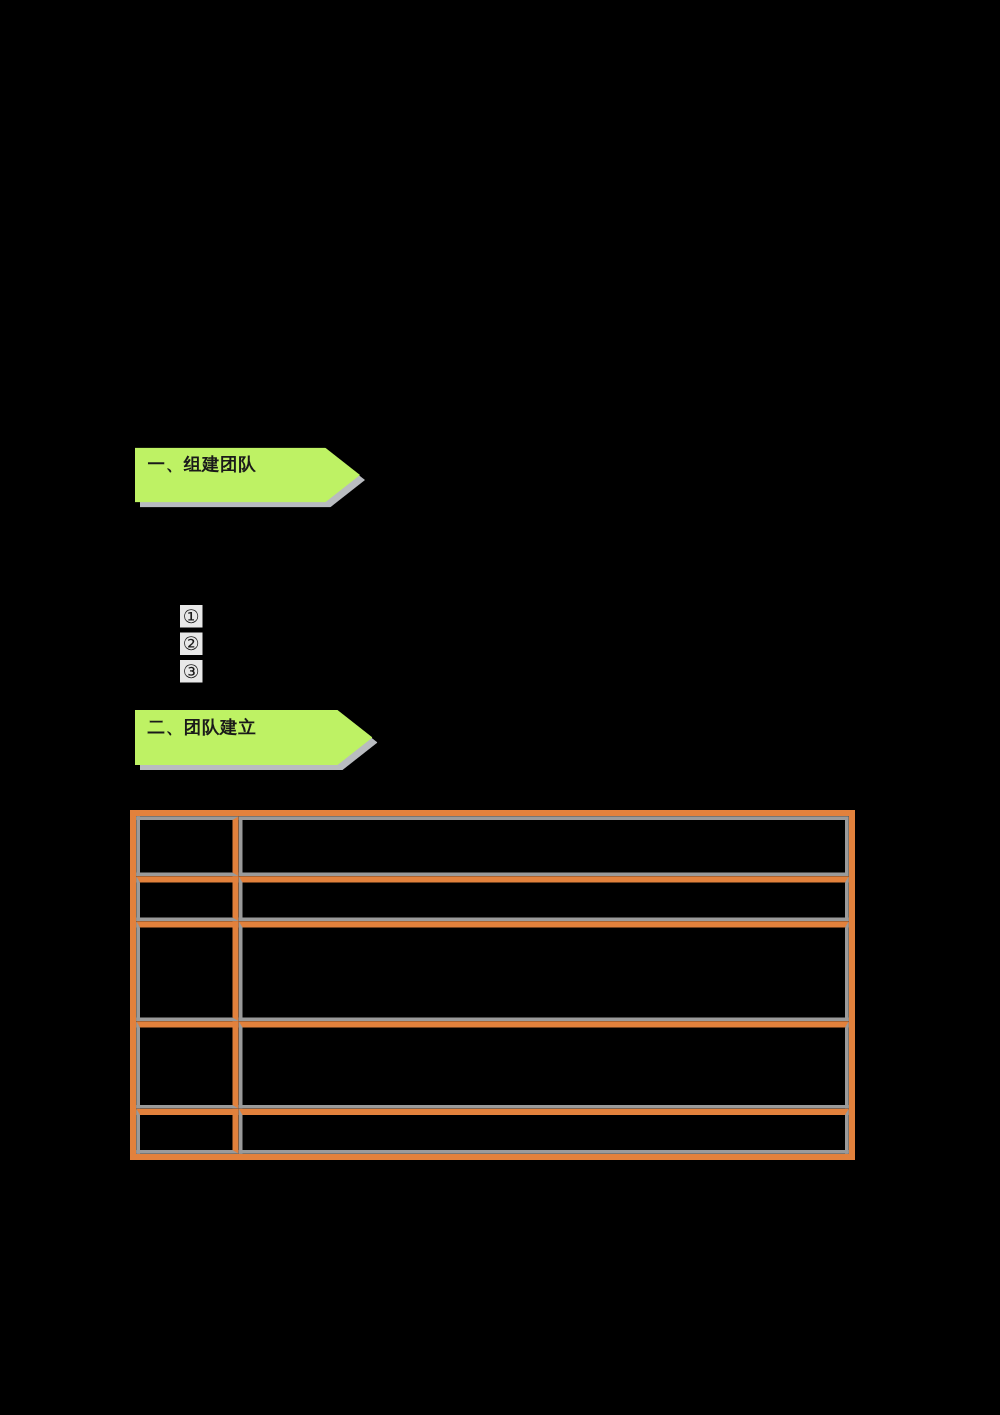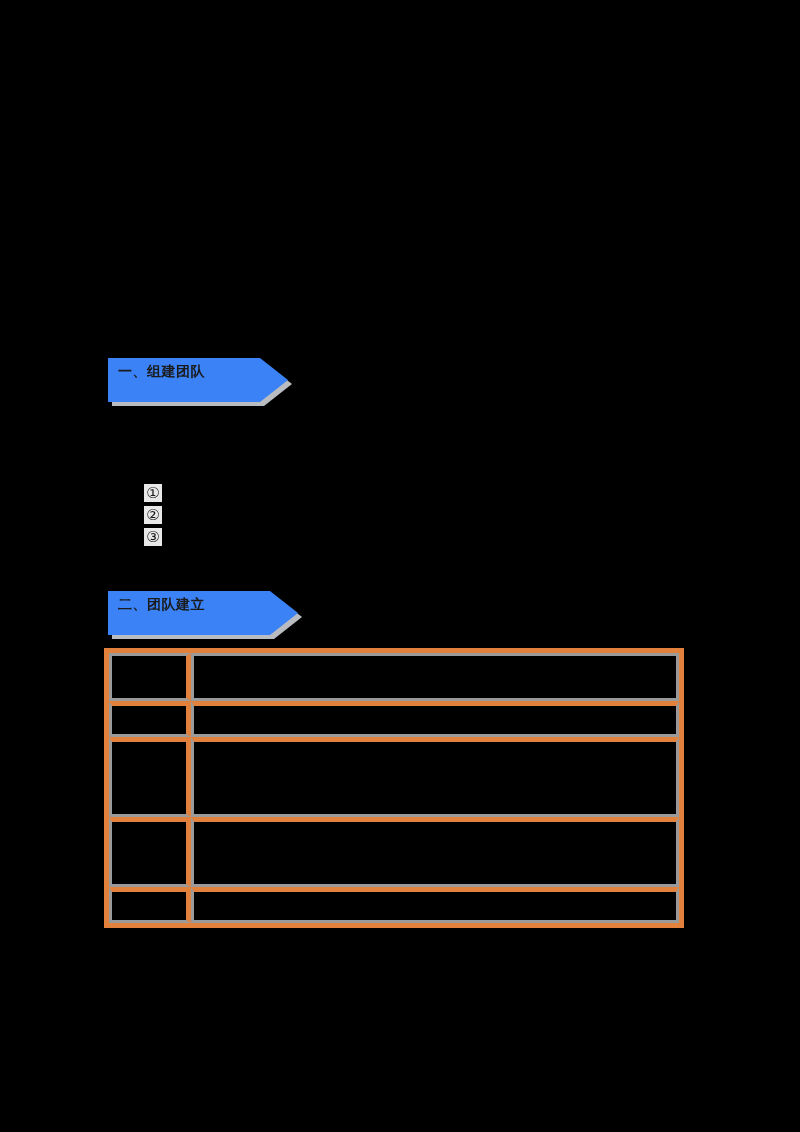--- a/index.html
+++ b/index.html
@@ -38,38 +38,38 @@
     height: 100%;
     background: #b9bcc0;
     clip-path: polygon(0 0, calc(100% - 28px) 0, 100% 50%, calc(100% - 28px) 100%, 0 100%);
   }
   .banner {
     position: absolute;
     left: 0;
     top: 0;
     width: 100%;
     height: 100%;
-    background: #3b82f6;
+    background: #bef264;
     clip-path: polygon(0 0, calc(100% - 28px) 0, 100% 50%, calc(100% - 28px) 100%, 0 100%);
     display: flex;
     align-items: flex-start;
   }
   .banner-label {
     display: block;
     padding: 4px 0 0 10px;
     font-size: 14px;
     line-height: 18px;
     font-weight: 700;
     color: #1a1a1a;
     letter-spacing: 0.5px;
     white-space: nowrap;
   }
 
   #banner-1 { left: 108px; top: 358px; width: 180px; }
-  #banner-2 { left: 108px; top: 591px; width: 190px; }
+  #banner-2 { left: 108px; top: 568px; width: 190px; }
 
   
   .marker-list {
     position: absolute;
     left: 144px;
     top: 482px;
     width: 40px;
   }
   .marker-row {
     height: 22px;

